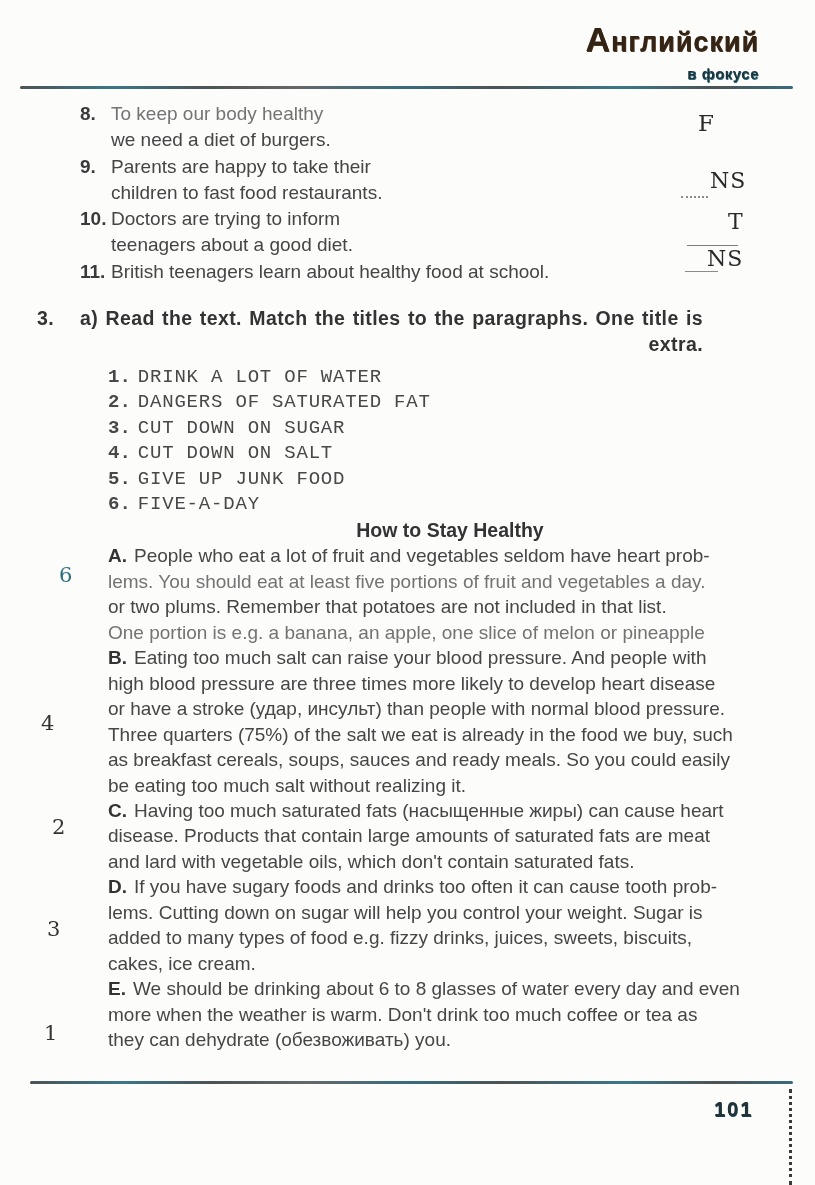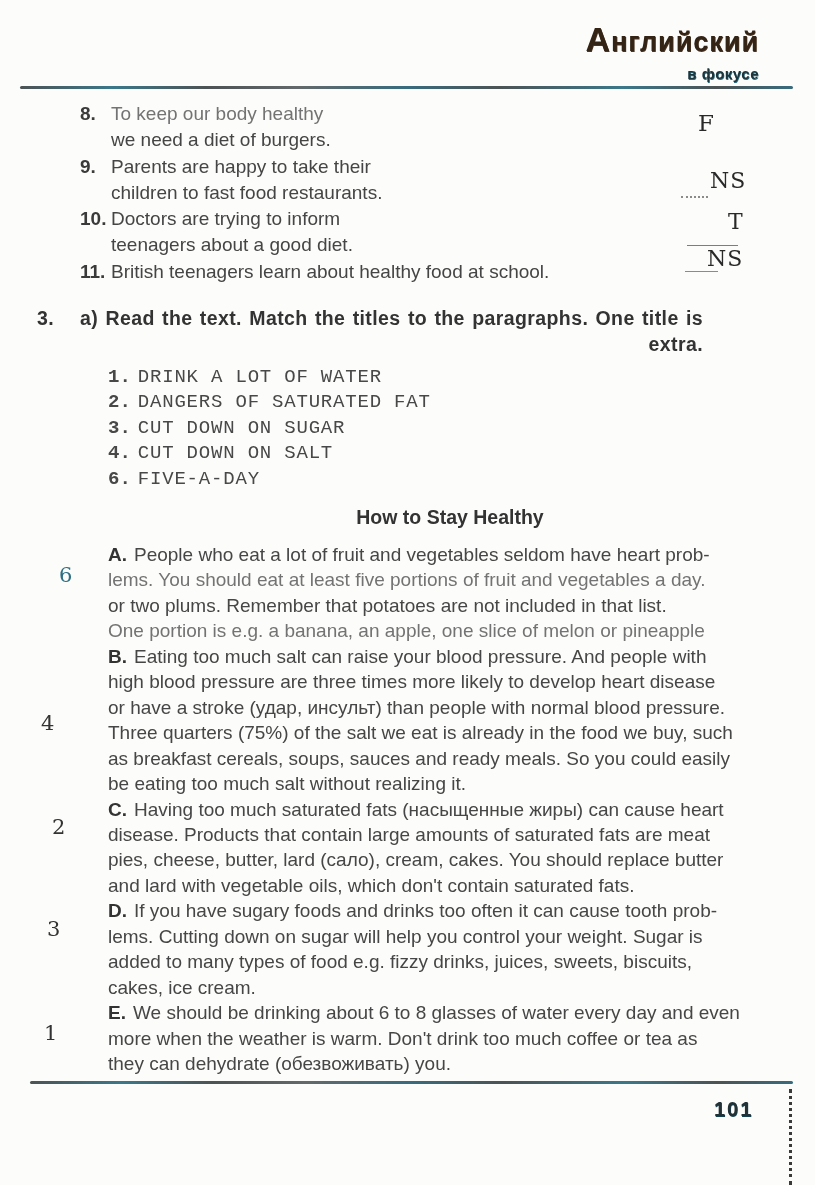--- a/index.html
+++ b/index.html
@@ -83,21 +83,21 @@
   .ex3-head { display: flex; font-weight: bold; font-size: 19.5px;
     line-height: 26px; color: #333; letter-spacing: 0.4px; word-spacing: 1.5px; }
   .ex3-num { width: 43px; flex: 0 0 43px; }
   .instr-line { white-space: nowrap; text-align: right; }
 
   .titles { margin: 8px 0 0 71px; line-height: 25.4px; color: #484848; letter-spacing: 0.8px; font-family: Liberation Mono, monospace; }
   .title-row { white-space: nowrap; }
   .title-num { font-weight: bold; margin-right: 7px; letter-spacing: 0; }
 
   .reading-title {
-    margin: 12px; margin-left: 71px; width: 684px;
+    margin: 0; margin-left: 71px; width: 684px;
     text-align: center; font-weight: bold; font-size: 19.5px;
     line-height: 26px; color: #333;
   }
   .reading {
     margin-left: 71px; width: 684px;
     line-height: 25.45px; color: #464646;
   }
   .rline { white-space: nowrap; }
   .rletter { font-weight: bold; color: #333; margin-right: 7px; }
 
@@ -191,20 +191,23 @@
       <div class="title-row">
         <span class="title-num">2.</span><span>DANGERS OF SATURATED FAT</span>
       </div>
       <div class="title-row">
         <span class="title-num">3.</span><span>CUT DOWN ON SUGAR</span>
       </div>
       <div class="title-row">
         <span class="title-num">4.</span><span>CUT DOWN ON SALT</span>
       </div>
       <div class="title-row">
+        <span class="title-num">5.</span><span>GIVE UP JUNK FOOD</span>
+      </div>
+      <div class="title-row">
         <span class="title-num">6.</span><span>FIVE-A-DAY</span>
       </div>
     </div>
 
     <h3 class="reading-title">How to Stay Healthy</h3>
 
     <div class="reading">
 
       <div class="rline"><span class="rletter">A.</span><span>People who eat a lot of fruit and vegetables seldom have heart prob-</span></div>
       <div class="rline teal">lems. You should eat at least five portions of fruit and vegetables a day.</div>
@@ -213,21 +216,20 @@
 
       <div class="rline"><span class="rletter">B.</span><span>Eating too much salt can raise your blood pressure. And people with</span></div>
       <div class="rline">high blood pressure are three times more likely to develop heart disease</div>
       <div class="rline">or have a stroke (удар, инсульт) than people with normal blood pressure.</div>
       <div class="rline">Three quarters (75%) of the salt we eat is already in the food we buy, such</div>
       <div class="rline">as breakfast cereals, soups, sauces and ready meals. So you could easily</div>
       <div class="rline">be eating too much salt without realizing it.</div>
 
       <div class="rline"><span class="rletter">C.</span><span>Having too much saturated fats (насыщенные жиры) can cause heart</span></div>
       <div class="rline">disease. Products that contain large amounts of saturated fats are meat</div>
-      <div class="rline">pies, cheese, butter, lard (сало), cream, cakes. You should replace butter</div>
       <div class="rline">and lard with vegetable oils, which don't contain saturated fats.</div>
 
       <div class="rline"><span class="rletter">D.</span><span>If you have sugary foods and drinks too often it can cause tooth prob-</span></div>
       <div class="rline">lems. Cutting down on sugar will help you control your weight. Sugar is</div>
       <div class="rline">added to many types of food e.g. fizzy drinks, juices, sweets, biscuits,</div>
       <div class="rline">cakes, ice cream.</div>
 
       <div class="rline"><span class="rletter">E.</span><span>We should be drinking about 6 to 8 glasses of water every day and even</span></div>
       <div class="rline">more when the weather is warm. Don't drink too much coffee or tea as</div>
       <div class="rline">they can dehydrate (обезвоживать) you.</div>

